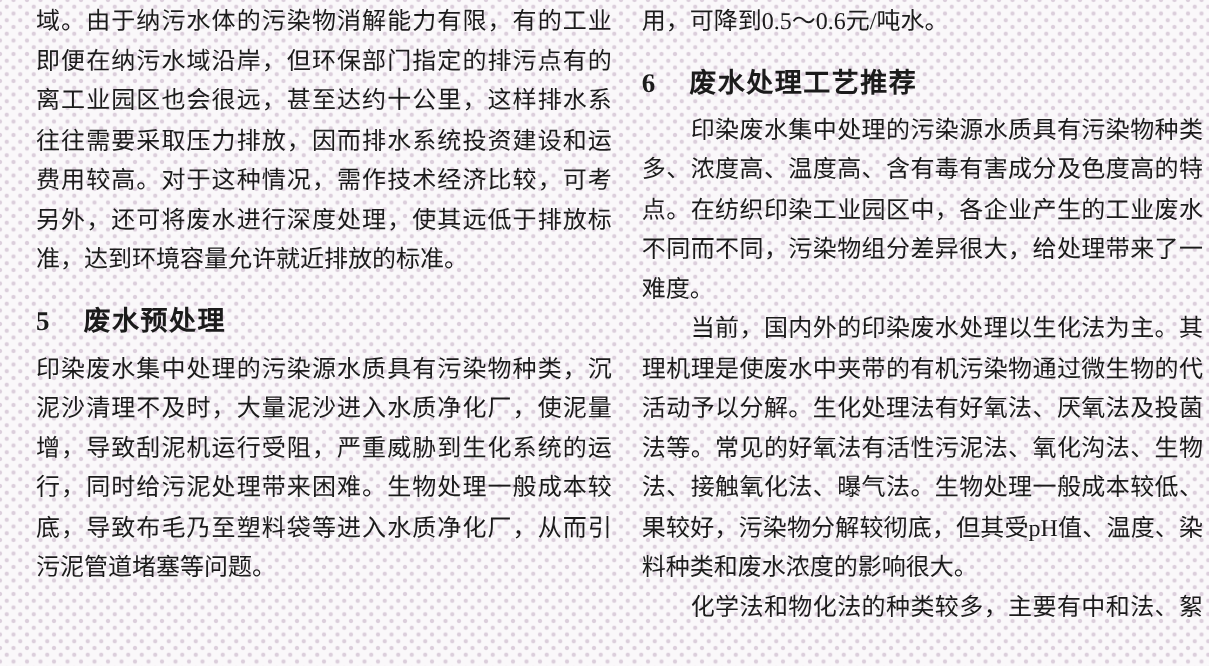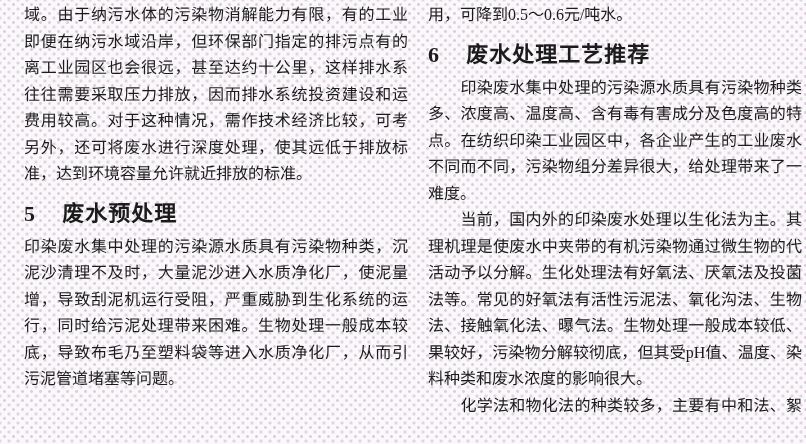--- a/index.html
+++ b/index.html
@@ -49,21 +49,21 @@
     text-align-last: justify;
     text-justify: inter-character;
     overflow: hidden;
   }
   .ln.end {
     text-align: right;
     text-align-last: left;
   }
   .heading {
     margin: 13px 0 7px 0;
-    font-size: 22px;
+    font-size: 18px;
     line-height: 26px;
     height: 26px;
     font-weight: bold;
     letter-spacing: 1px;
   }
   .sec-num {
     margin-right: 0.9em;
   }
 </style>
 </head>

